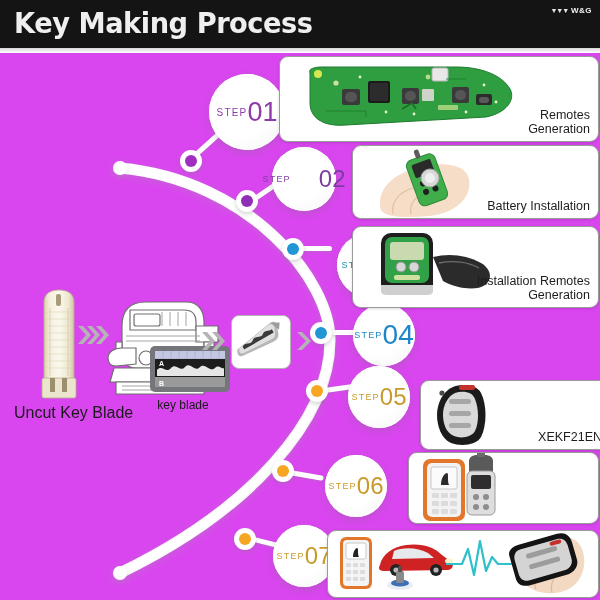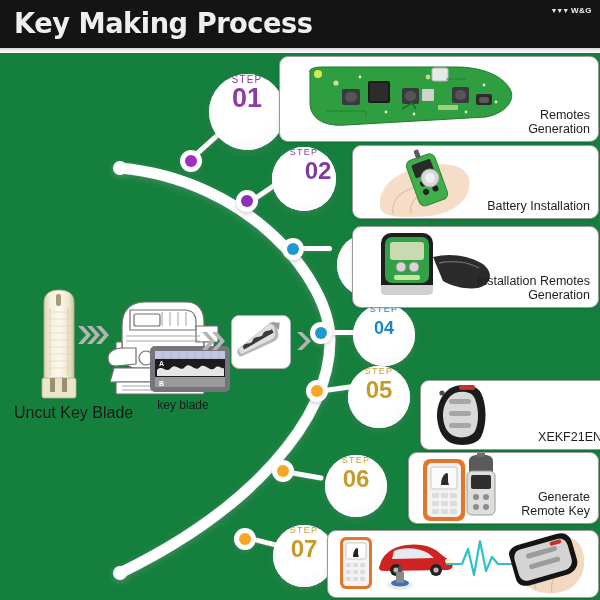--- a/index.html
+++ b/index.html
@@ -2,21 +2,21 @@
 <html><head>
 <meta charset="utf-8">
 <style>
   html,body{margin:0;padding:0;}
   body{
     width:600px;height:600px;overflow:hidden;
     font-family:"Liberation Sans", sans-serif;
     background:#ffffff;
     position:relative;
   }
-  #stage{position:absolute;left:0;top:0;width:600px;height:600px;background:#15803d;overflow:hidden;}
+  #stage{position:absolute;left:0;top:0;width:600px;height:600px;background:#d946ef;overflow:hidden;}
 
   
   .header-bar{position:absolute;left:0;top:0;width:600px;height:48px;background:#141414;}
   .header-title{
     position:absolute;left:14px;top:6px;
     font-family:"DejaVu Sans", sans-serif;
     font-weight:bold;font-size:29px;letter-spacing:-0.5px;
     color:#efefef;
     transform:scaleX(0.94);transform-origin:left center;
     white-space:nowrap;
@@ -31,25 +31,25 @@
     background:linear-gradient(#d9d9d9,#ffffff);}
 
   
   .arc{position:absolute;left:0;top:40px;width:420px;height:560px;pointer-events:none;}
 
   
   .step{
     position:absolute;width:72px;height:72px;border-radius:50%;
     background:radial-gradient(circle at 35% 30%, #ffffff 0%, #ffffff 55%, #f4f4f4 100%);
     box-shadow:0 3px 7px rgba(120,120,120,0.30), 0 0 0 1px rgba(255,255,255,0.9) inset;
-    display:flex;flex-direction:column;align-items:center;
+    display:flex;flex-direction:row;align-items:center;justify-content:center;
     text-align:center;
   }
   .step .lbl{font-size:10px;letter-spacing:1.2px;line-height:11px;font-weight:normal;}
-  .step .num{font-size:27px;line-height:28px;font-weight:bold;margin-top:-1px;}
+  .step .num{font-size:27px;line-height:28px;font-weight:normal;margin-top:-1px;}
 
   
   .dot{
     position:absolute;width:22px;height:22px;border-radius:50%;
     background:#ffffff;
     box-shadow:0 2px 4px rgba(130,130,130,0.35);
     display:flex;align-items:center;justify-content:center;
   }
   .dot i{display:block;width:12px;height:12px;border-radius:50%;}
   .stub{position:absolute;height:5px;background:#ffffff;border-radius:3px;
@@ -146,21 +146,21 @@
     <div class="num" style="color:#7d3d9e;font-size:24px;margin-left:28px;">02</div>
   </div>
 
   <div class="step" style="left:337px;top:233px;width:64px;height:64px;">
     <div class="lbl" style="color:#1693a5;font-size:9px;">STEP</div>
     <div class="num" style="color:#1693a5;font-size:24px;">03</div>
   </div>
 
   <div class="step" style="left:353px;top:304px;width:62px;height:62px;">
     <div class="lbl" style="color:#1b87c9;font-size:9px;">STEP</div>
-    <div class="num" style="color:#1b87c9;font-size:18px;">04</div>
+    <div class="num" style="color:#1b87c9;font-size:28px;">04</div>
   </div>
 
   <div class="step" style="left:348px;top:366px;width:62px;height:62px;">
     <div class="lbl" style="color:#c89a2a;font-size:9px;">STEP</div>
     <div class="num" style="color:#c89a2a;font-size:24px;">05</div>
   </div>
 
   <div class="step" style="left:325px;top:455px;width:62px;height:62px;">
     <div class="lbl" style="color:#c89a2a;font-size:9px;">STEP</div>
     <div class="num" style="color:#c89a2a;font-size:24px;">06</div>
@@ -292,22 +292,20 @@
           <rect x="4" y="16" width="28" height="44" rx="5" fill="#dedede" stroke="#9a9a9a"></rect>
           <rect x="8" y="20" width="20" height="14" rx="2" fill="#2e2e2e"></rect>
           <circle cx="13" cy="42" r="3" fill="#8d8d8d"></circle>
           <circle cx="23" cy="42" r="3" fill="#8d8d8d"></circle>
           <circle cx="13" cy="52" r="3" fill="#8d8d8d"></circle>
           <circle cx="23" cy="52" r="3" fill="#8d8d8d"></circle>
           <rect x="14" y="-6" width="8" height="8" rx="2" fill="#6d6d6d"></rect>
         </g>
       </g>
     </svg>
-    <div class="cap">Generate
-Remote Key</div>
   </div>
 
   <div class="panel" style="left:327px;top:530px;width:270px;height:66px;">
     <svg width="270" height="66" viewBox="0 0 270 66">
 
       <g transform="translate(12,6)">
         <rect x="0" y="0" width="32" height="52" rx="6" fill="#e2762b"></rect>
         <rect x="3" y="3" width="26" height="46" rx="4" fill="#f4f4f4"></rect>
         <rect x="6" y="6" width="20" height="16" rx="2" fill="#ffffff" stroke="#c9c9c9"></rect>
         <path d="M13,20 C13,14 16,11 17,11 C19,11 17,17 19,20 Z" fill="#232323"></path>

